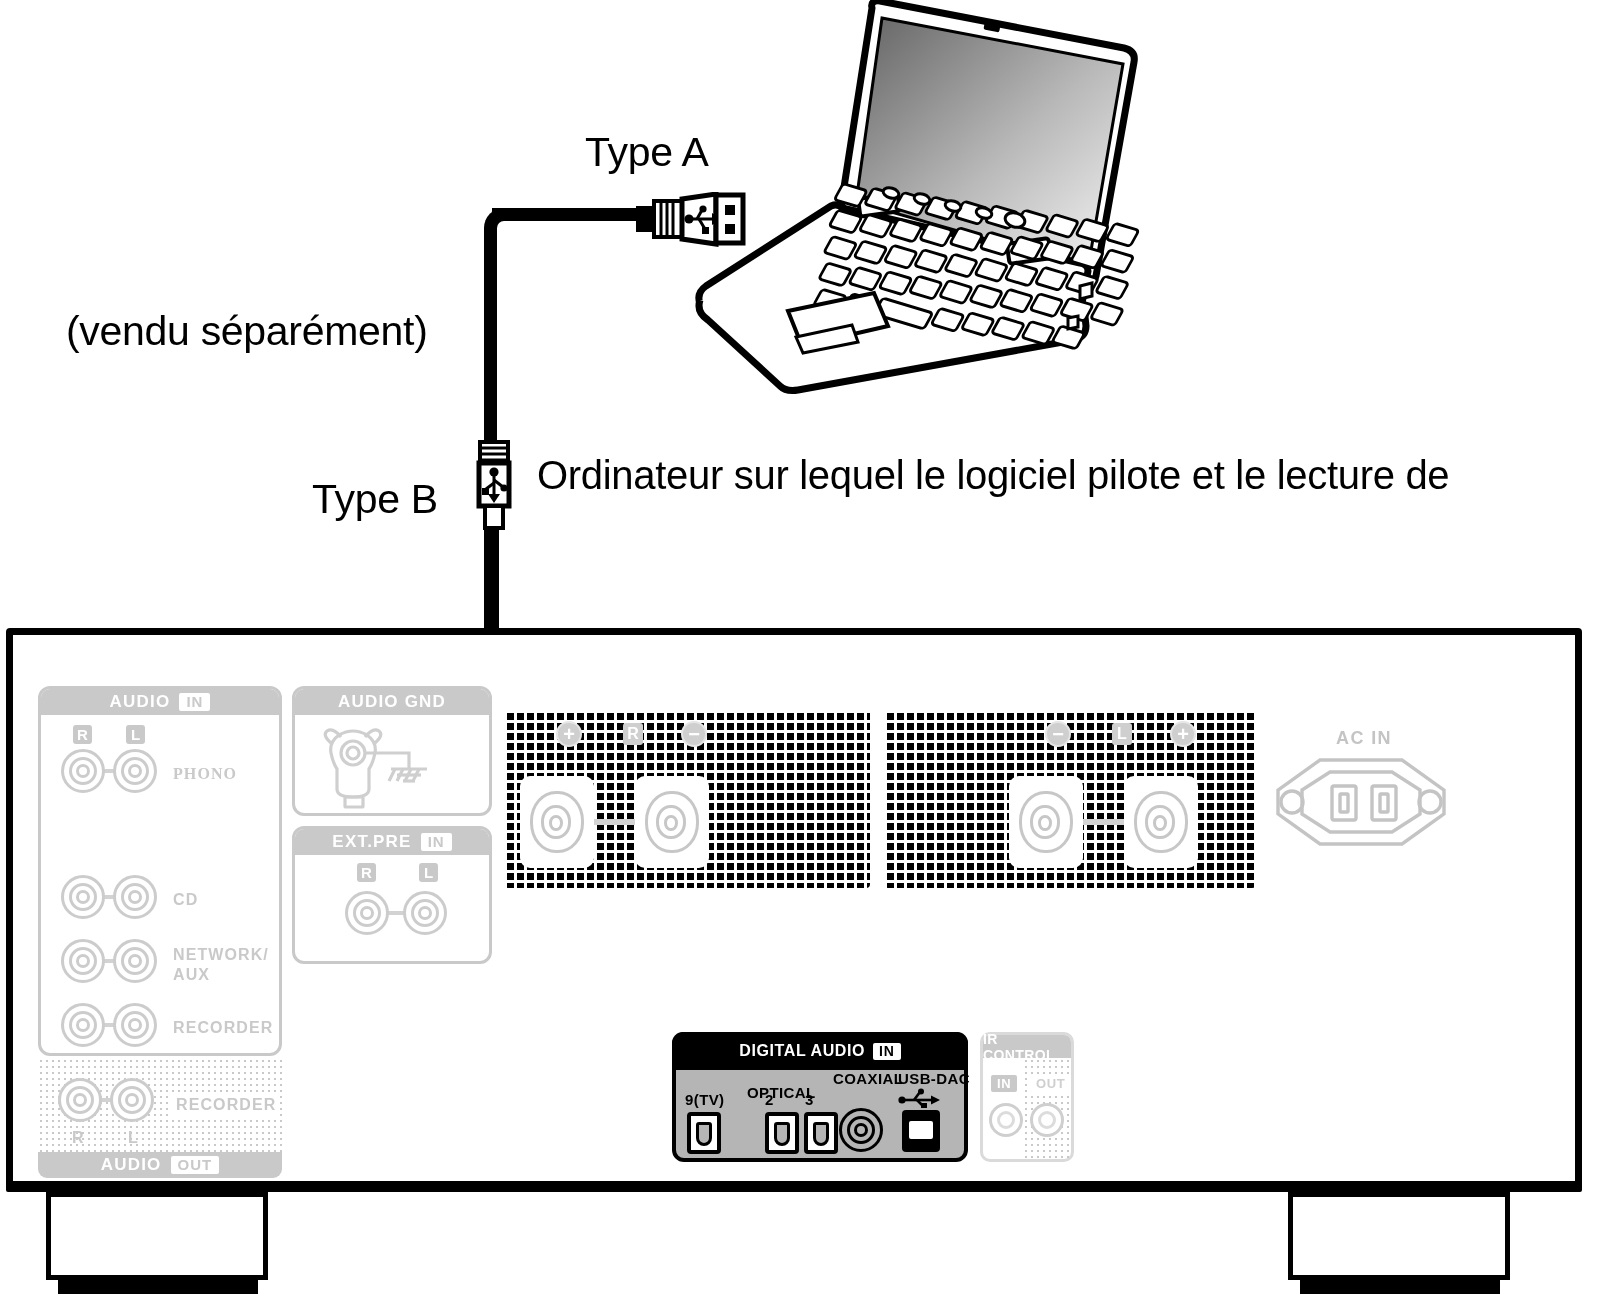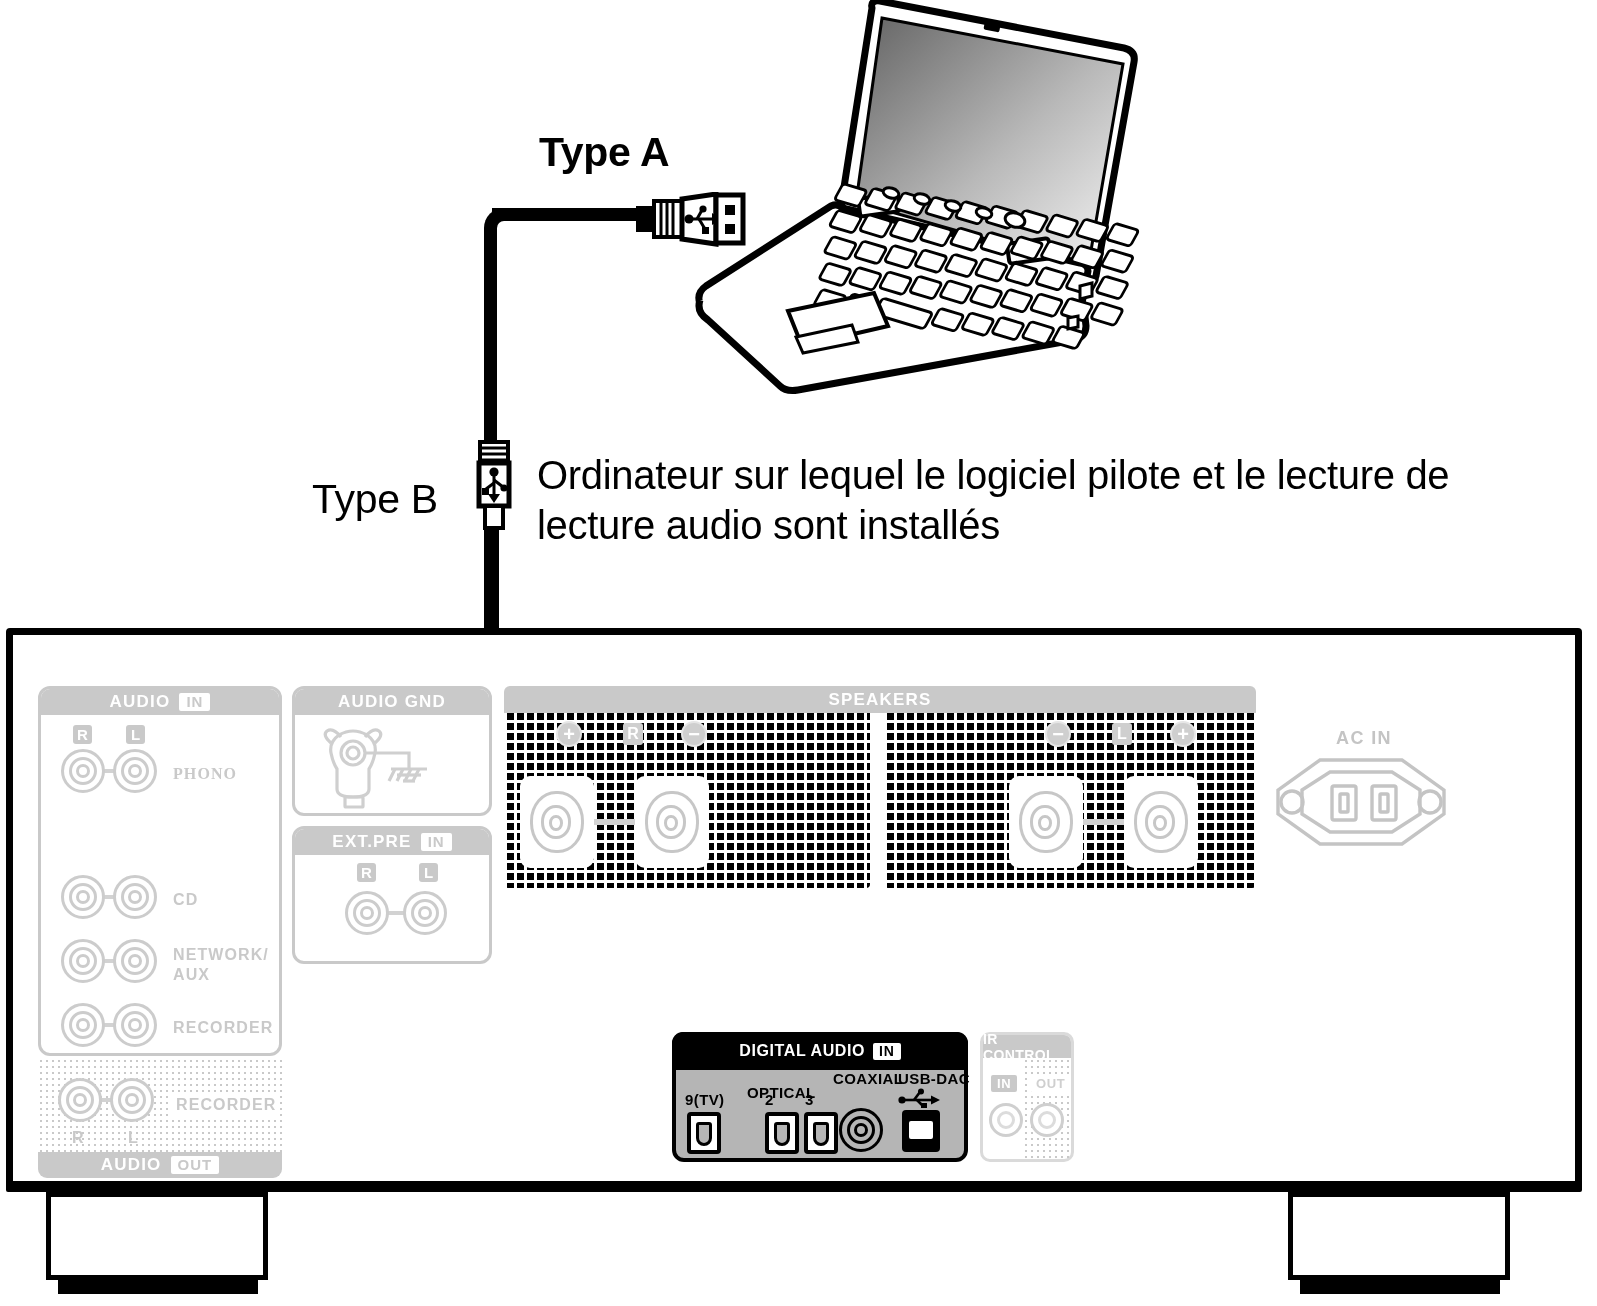--- a/index.html
+++ b/index.html
@@ -230,27 +230,27 @@
         <polygon points="22,58 34,58 28,67" stroke-width="0"></polygon>
         <line x1="28" y1="47" x2="20" y2="53" stroke-width="3"></line>
         <rect x="16" y="52" width="7" height="7" stroke-width="0"></rect>
         <line x1="28" y1="44" x2="37" y2="51" stroke-width="3"></line>
         <circle cx="38" cy="52" r="3.6" stroke-width="0"></circle>
       </g>
       <rect x="19" y="70" width="18" height="22" fill="#fff" stroke="#000" stroke-width="4"></rect>
     </svg>
   </div>
 
-  <div class="abs calltext" style="left:539px;top:126px;font-weight:bold;">Type A</div>
-
+  <div class="abs calltext" style="left:585px;top:126px;">Type A</div>
+
+  <div class="abs calltext" style="left:66px;top:305px;">(vendu séparément)</div>
 
   <div class="abs calltext" style="left:312px;top:473px;">Type B</div>
 
   <div class="abs calltext small" style="left:537px;top:450px;">Ordinateur sur lequel le logiciel pilote et le lecture de</div>
-  <div class="abs calltext small" style="left:537px;top:500px;">lecture audio sont installés</div>
 
   <div class="abs" id="laptop">
     <svg width="480" height="420" viewBox="0 0 480 420">
       <defs>
         <linearGradient id="scr" x1="0" y1="0" x2="1" y2="1">
           <stop offset="0%" stop-color="#636363"></stop>
           <stop offset="55%" stop-color="#b9b9b9"></stop>
           <stop offset="100%" stop-color="#f5f5f5"></stop>
         </linearGradient>
       </defs>
@@ -424,23 +424,20 @@
       <span class="inbox">IN</span>
     </div>
     <div class="lr" style="left:62px;top:34px;">R</div>
     <div class="lr" style="left:124px;top:34px;">L</div>
     <div class="rcabar" style="left:82px;top:82px;width:48px;"></div>
     <div class="rca" style="left:50px;top:62px;"></div>
     <div class="rca" style="left:108px;top:62px;"></div>
   </div>
 
   <div class="abs" id="spk">
-    <div class="panel-hdr" style="border-radius:6px 6px 0 0;height:27px;">
-      <span>SPEAKERS</span>
-    </div>
 
     <div class="mesh" style="left:0px;top:27px;width:366px;height:175px;border-radius:0 0 4px 4px;"></div>
 
     <div class="mesh" style="left:380px;top:27px;width:372px;height:175px;border-radius:0 0 4px 4px;"></div>
 
     <div class="spk-post" style="left:52px;top:35px;">+</div>
     <div class="spk-lr" style="left:119px;top:37px;">R</div>
     <div class="spk-post" style="left:177px;top:35px;">−</div>
     <div class="bindbar" style="left:88px;top:133px;width:46px;"></div>
     <div class="binding" style="left:16px;top:90px;">

